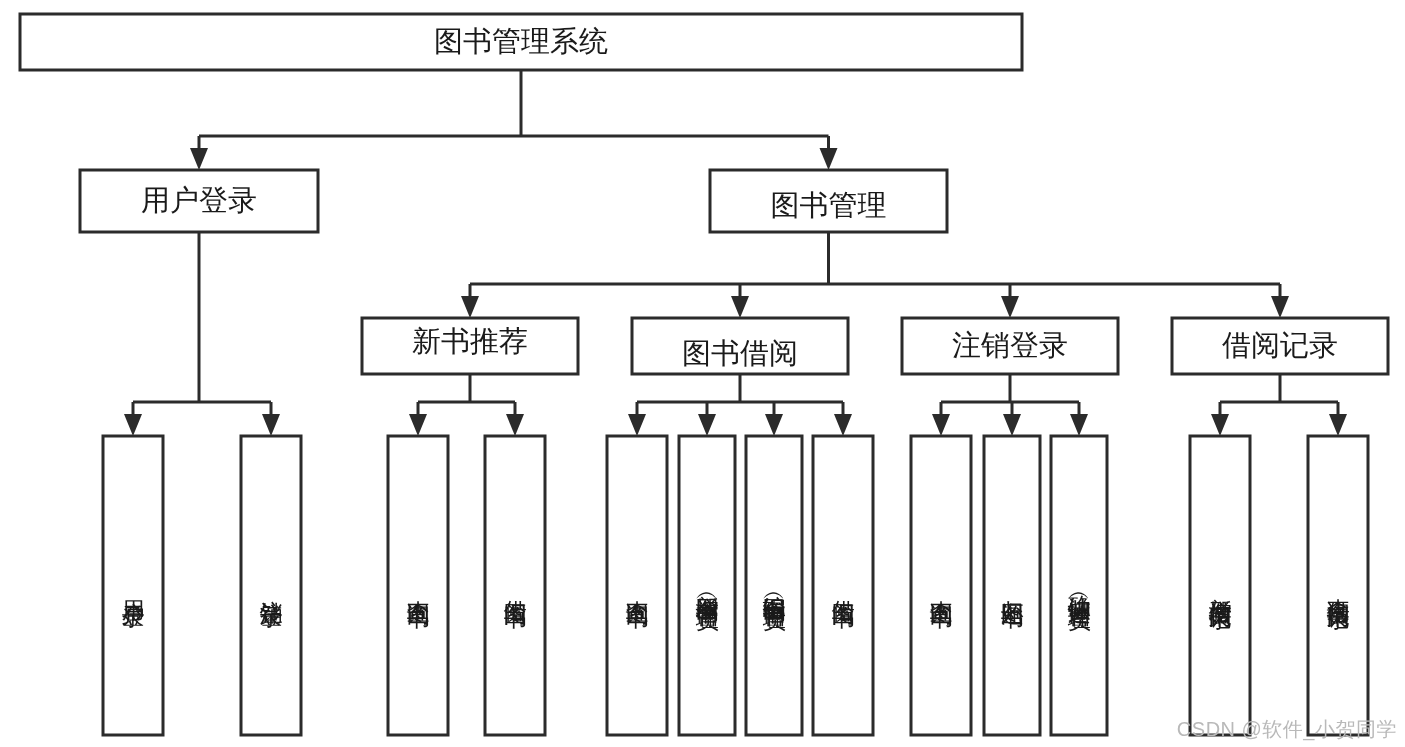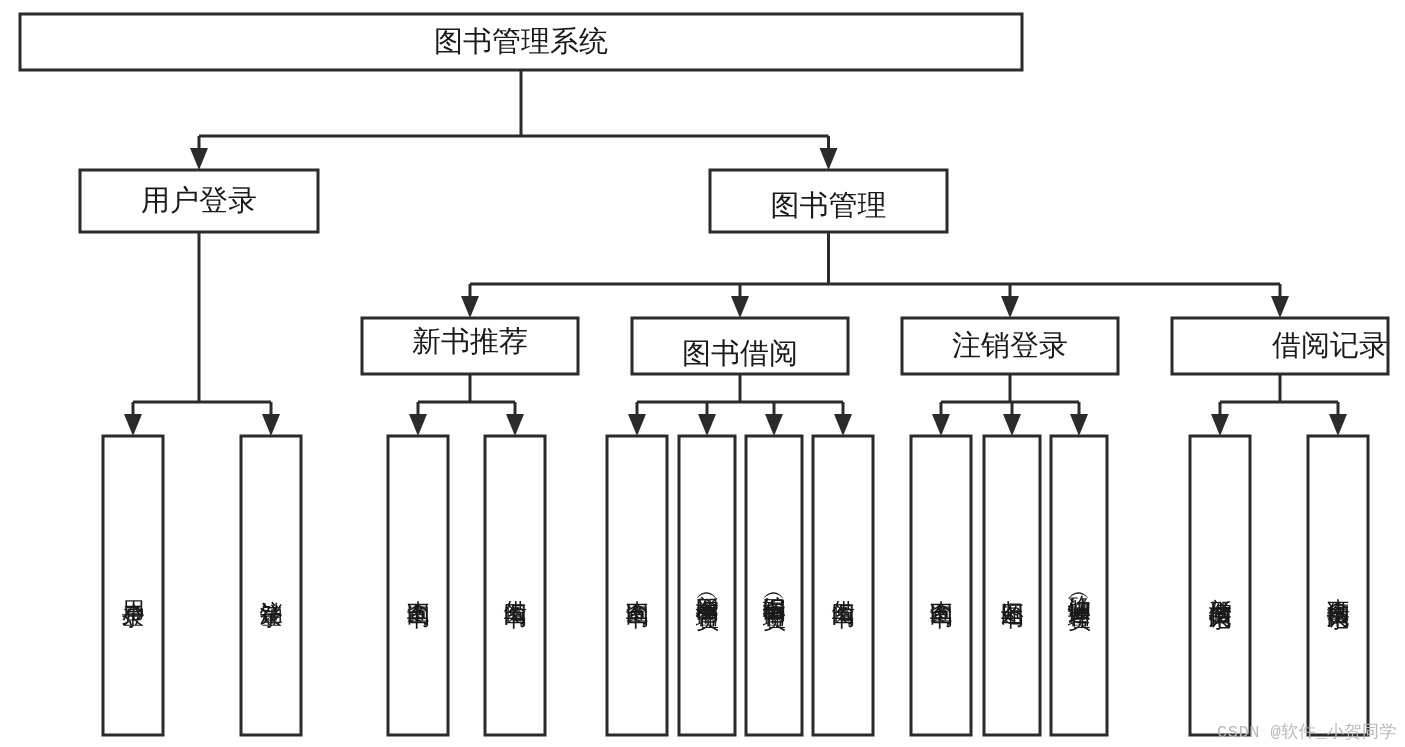--- a/index.html
+++ b/index.html
@@ -69,22 +69,22 @@
   .htext {
     font-family: "DejaVu Sans", "Liberation Sans", sans-serif;
     font-size: 29px;
     color: #1a1a1a;
     white-space: nowrap;
   }
   #watermark {
     position: absolute;
     right: 8px;
     bottom: 4px;
-    font-family: Liberation Mono, monospace;
-    font-size: 17px;
+    font-family: Liberation Sans, sans-serif;
+    font-size: 20px;
     color: #b9b9b9;
     letter-spacing: 0.5px;
     user-select: none;
     pointer-events: none;
   }
 </style>
 </head>
 <body>
 
 <div id="diagram-root">
@@ -180,21 +180,21 @@
       </div>
       <div class="htext-wrap" style="left: 362px; top: 318px; width: 216px; height: 48px;">
         <span class="htext">新书推荐</span>
       </div>
       <div class="htext-wrap" style="left: 632px; top: 318px; width: 216px; height: 56px; align-items: flex-end;">
         <span class="htext">图书借阅</span>
       </div>
       <div class="htext-wrap" style="left: 902px; top: 318px; width: 216px; height: 56px;">
         <span class="htext">注销登录</span>
       </div>
-      <div class="htext-wrap" style="left: 1172px; top: 318px; width: 216px; height: 56px; justify-content: flex-end;">
+      <div class="htext-wrap" style="left: 1172px; top: 318px; width: 216px; height: 56px;">
         <span class="htext">借阅记录</span>
       </div>
       <div class="vtext-wrap" style="left: 103px; top: 436px; width: 60px; height: 299px;">
         <span class="vtext">用户登录</span>
       </div>
       <div class="vtext-wrap" style="left: 241px; top: 436px; width: 60px; height: 299px;">
         <span class="vtext">注销登录</span>
       </div>
       <div class="vtext-wrap" style="left: 388px; top: 436px; width: 60px; height: 299px;">
         <span class="vtext">查询图书</span>

